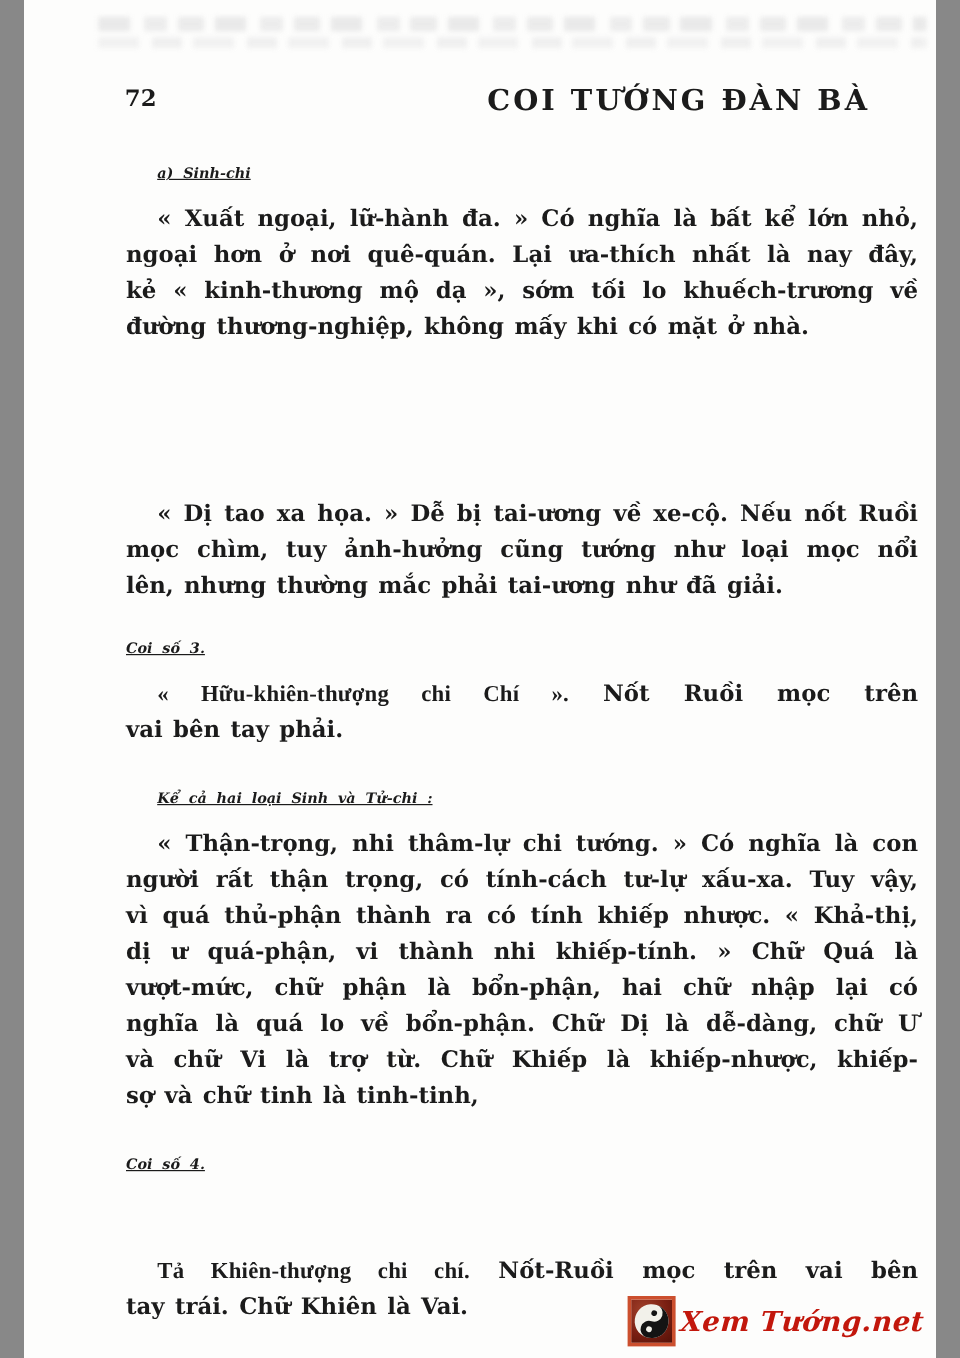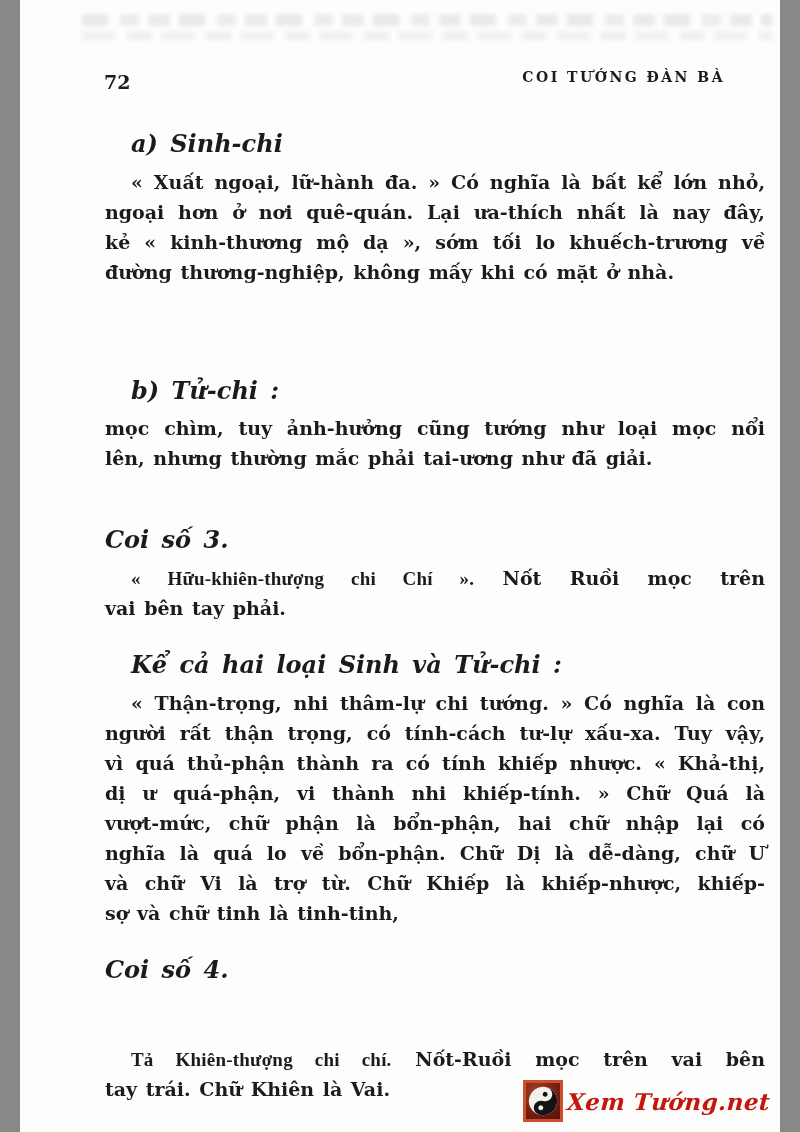--- a/index.html
+++ b/index.html
@@ -7,27 +7,27 @@
     position:relative;width:760px;height:1132px;margin:0 auto;
     background:#fdfdfc;overflow:hidden;
     font-family:"DejaVu Serif","Liberation Serif",serif;color:#1b1b1b;
   }
   
   .bleed{position:absolute;left:62px;top:14px;width:690px;height:32px;filter:blur(2px);opacity:.9;}
   .bleed .b1{height:12px;background:repeating-linear-gradient(90deg,#e7e7e7 0 26px,transparent 26px 38px,#ebebeb 38px 57px,transparent 57px 66px,#e9e9e9 66px 88px,transparent 88px 97px);}
   .bleed .b2{margin-top:5px;height:9px;background:repeating-linear-gradient(90deg,#f0f0f0 0 34px,transparent 34px 45px,#eeeeee 45px 70px,transparent 70px 79px);}
 
   .pgnum{position:absolute;left:84px;top:71px;font-size:19px;font-weight:700;}
-  .runtitle{position:absolute;right:55px;top:69px;font-size:14px;font-weight:700;letter-spacing:2.5px;}
+  .runtitle{position:absolute;right:55px;top:69px;font-size:24px;font-weight:700;letter-spacing:2.5px;}
 
   .blk{position:absolute;left:85px;width:660px;}
   .line{height:30px;line-height:30px;font-size:19px;font-weight:700;word-spacing:2px;}
   .j{text-align:justify;text-align-last:justify;}
   .ind{text-indent:26px;}
-  .h-it{font-style:italic;font-weight:700;font-size:24px;word-spacing:4px;}
+  .h-it{font-style:italic;font-weight:700;font-size:12px;word-spacing:4px;text-decoration:underline;}
   .xbold{font-family:Liberation Serif, serif;font-weight:800;font-size:19px;letter-spacing:.2px;}
 
   
   .wm{position:absolute;right:10px;top:1080px;display:flex;align-items:center;gap:4px;}
   .wm-badge{
     width:40px;height:42px;box-sizing:border-box;border:3px solid #cc4f2e;
     background:radial-gradient(circle at 30% 25%,#a0402a 0%,#7a1f12 55%,#541108 100%);
     display:flex;align-items:center;justify-content:center;
   }
   .wm-text{
@@ -52,25 +52,23 @@
     <div class="line h-it ind">a) Sinh-chi</div>
   </div>
 
   <div class="blk" style="top:167px">
     <div class="line j ind">« Xuất ngoại, lữ-hành đa. » Có nghĩa là bất kể lớn nhỏ,</div>
     <div class="line j">ngoại hơn ở nơi quê-quán. Lại ưa-thích nhất là nay đây,</div>
     <div class="line j">kẻ « kinh-thương mộ dạ », sớm tối lo khuếch-trương về</div>
     <div class="line">đường thương-nghiệp, không mấy khi có mặt ở nhà.</div>
   </div>
 
-  <div class="blk" style="top:376px">
-    <div class="line h-it ind">b) Tử-chi :</div>
-  </div>
 
   <div class="blk" style="top:413px">
+    <div class="line j ind">« Dị tao xa họa. » Dễ bị tai-ương về xe-cộ. Nếu nốt Ruồi</div>
     <div class="line j">mọc chìm, tuy ảnh-hưởng cũng tướng như loại mọc nổi</div>
     <div class="line">lên, nhưng thường mắc phải tai-ương như đã giải.</div>
   </div>
 
   <div class="blk" style="top:525px">
     <div class="line h-it">Coi số 3.</div>
   </div>
 
   <div class="blk" style="top:563px">
     <div class="line j ind"><span class="xbold">« Hữu-khiên-thượng chi Chí ».</span> <span>Nốt Ruồi mọc trên</span></div>

